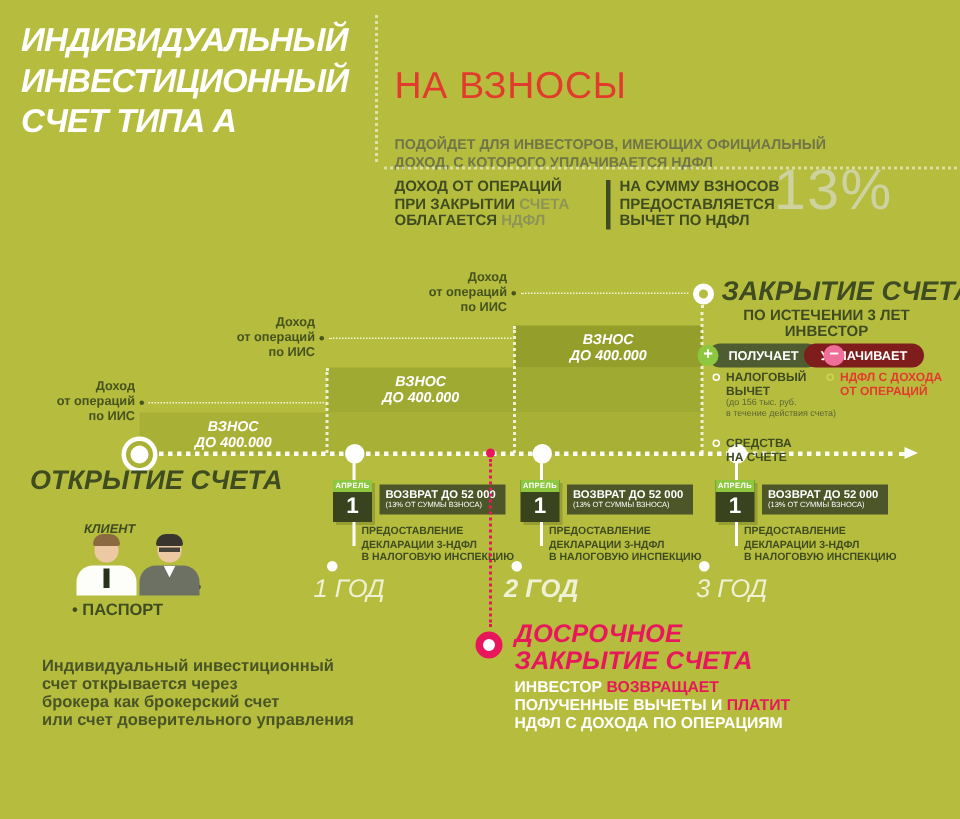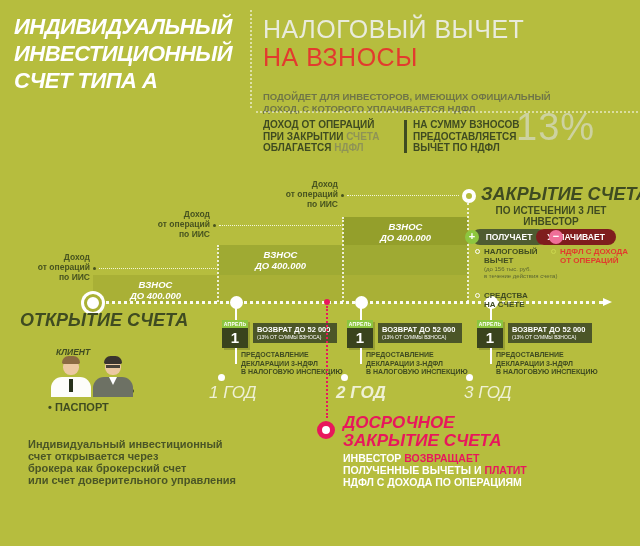--- a/index.html
+++ b/index.html
@@ -52,21 +52,20 @@
 <div id="canvas">
 
   <div class="abs w b it" style="left:14px;top:13px;font-size:22px;line-height:27px;letter-spacing:-.5px;">
     <div>ИНДИВИДУАЛЬНЫЙ</div>
     <div>ИНВЕСТИЦИОННЫЙ</div>
     <div>СЧЕТ ТИПА А</div>
   </div>
 
   <div class="abs dotv" style="left:250px;top:10px;height:98px;border-left-color:rgba(255,255,255,.55);"></div>
 
-  <div class="abs nw" style="left:263px;top:15px;font-size:25px;color:#e9ebdc;letter-spacing:.5px;">НАЛОГОВЫЙ ВЫЧЕТ</div>
   <div class="abs nw" style="left:263px;top:43px;font-size:25px;color:#e23b2e;letter-spacing:.5px;">НА ВЗНОСЫ</div>
   <div class="abs b" style="left:263px;top:91px;font-size:9.5px;line-height:11.5px;color:#6f7547;">
     <div>ПОДОЙДЕТ ДЛЯ ИНВЕСТОРОВ, ИМЕЮЩИХ ОФИЦИАЛЬНЫЙ</div>
     <div>ДОХОД, С КОТОРОГО УПЛАЧИВАЕТСЯ НДФЛ</div>
   </div>
 
   <div class="abs" style="left:256px;top:111px;width:382px;border-top:2px dotted rgba(255,255,255,.5);"></div>
 
   <div class="abs b" style="left:263px;top:119px;font-size:10px;line-height:11.5px;">
     <div class="dk">ДОХОД ОТ ОПЕРАЦИЙ</div>

